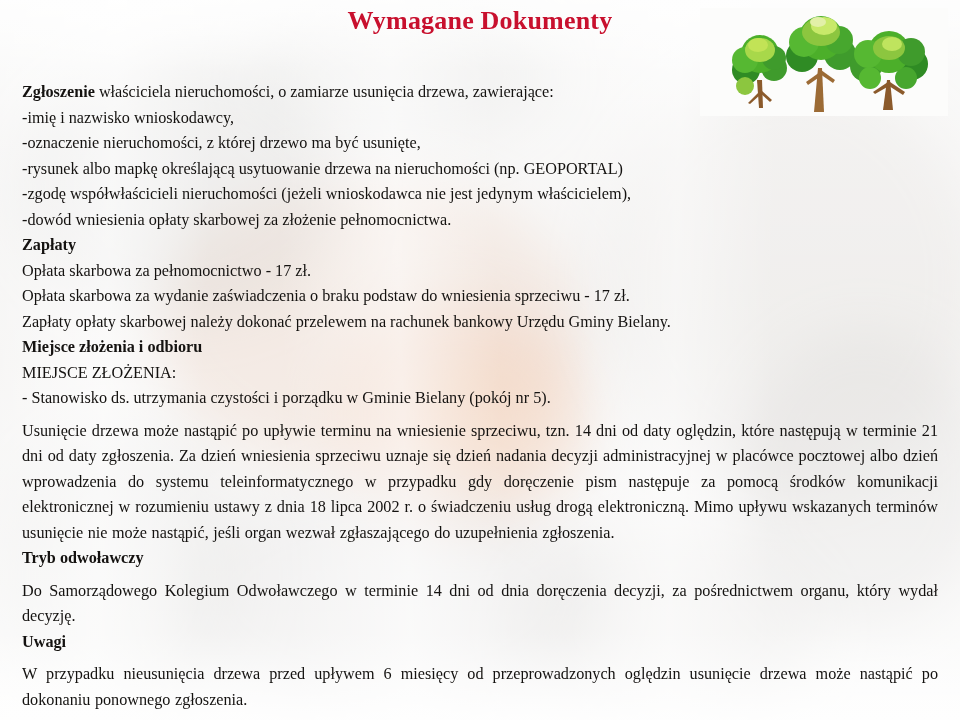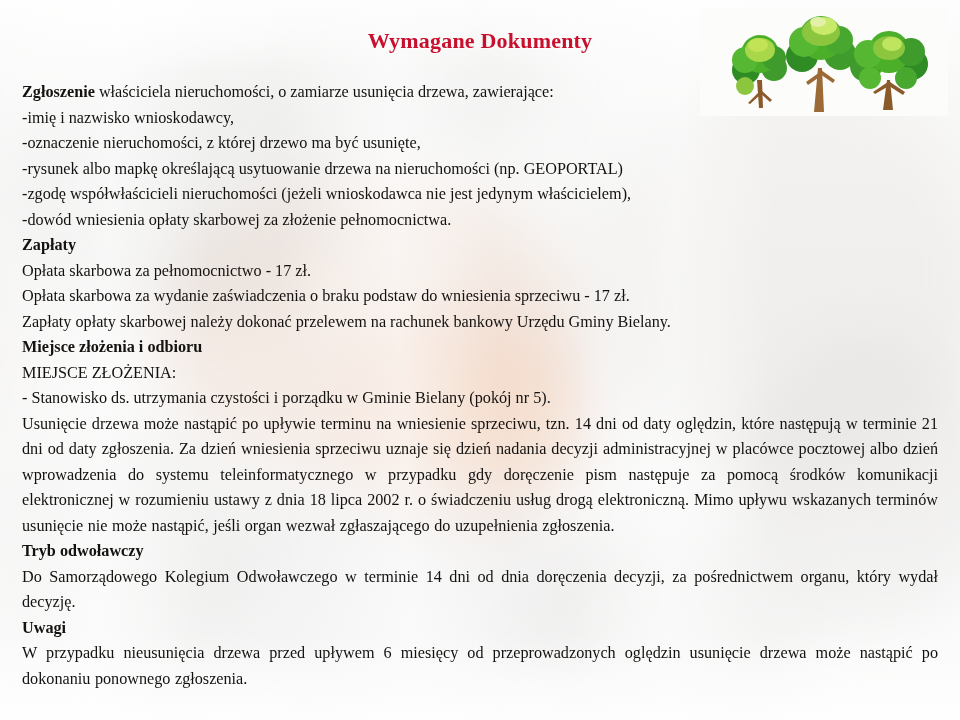--- a/index.html
+++ b/index.html
@@ -73,24 +73,24 @@
     height: 108px;
     background: #fbfbfa;
     overflow: hidden;
   }
   .trees-box svg { display: block; }
 
   
   .title {
     position: absolute;
     left: 0;
-    top: 28px;
+    top: 6px;
     width: 960px;
     text-align: center;
-    font-size: 22px;
+    font-size: 26px;
     font-weight: bold;
     color: #c8102e;
     letter-spacing: 0.2px;
     text-shadow: 0 1px 0 rgba(255,255,255,0.6);
   }
 
   
   .content {
     position: absolute;
     left: 22px;
@@ -113,20 +113,21 @@
   .lead {
     font-weight: bold;
     text-align: right;
   }
   .blk { margin: 0; }
   .justified {
     text-align: justify;
     text-align-last: left;
     white-space: normal;
     word-spacing: 0.5px;
+    margin-top: 7px;
   }
 </style>
 </head>
 <body>
 
 <div id="slide">
 
   <div class="bg-layer bg-base"></div>
   <div class="bg-layer bg-blobs">
     <span class="blob b1"></span>

